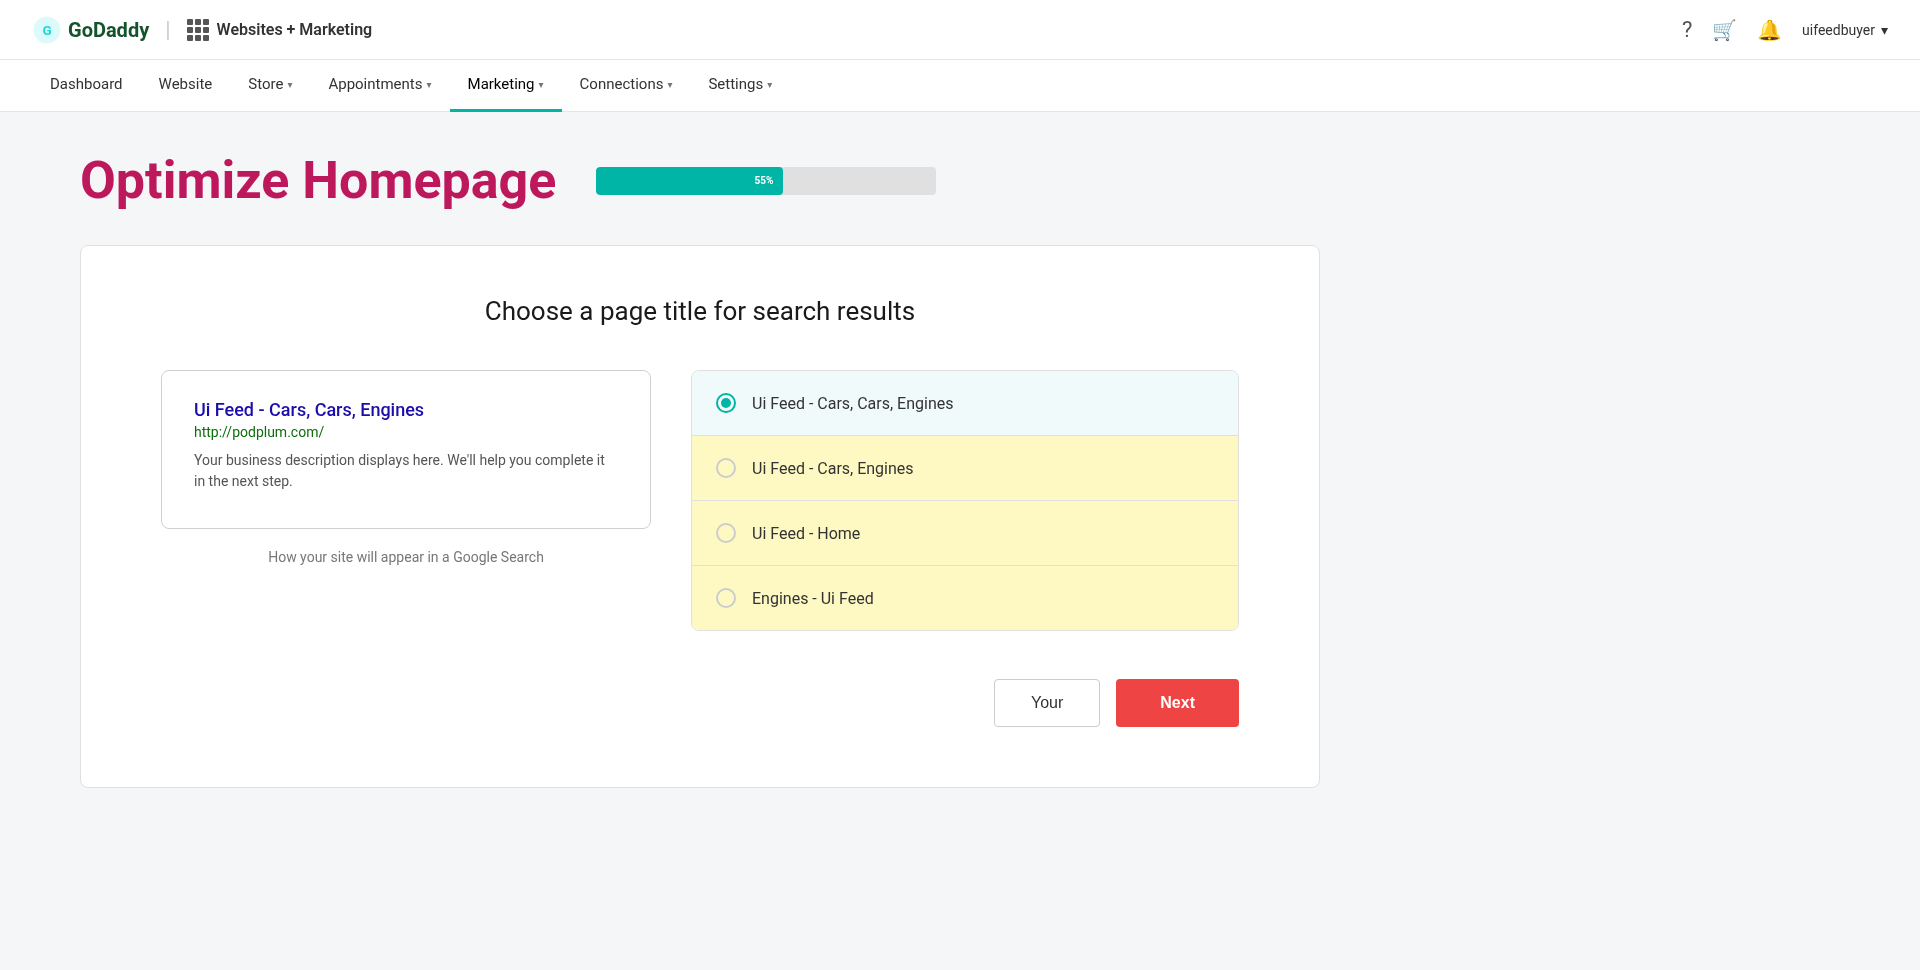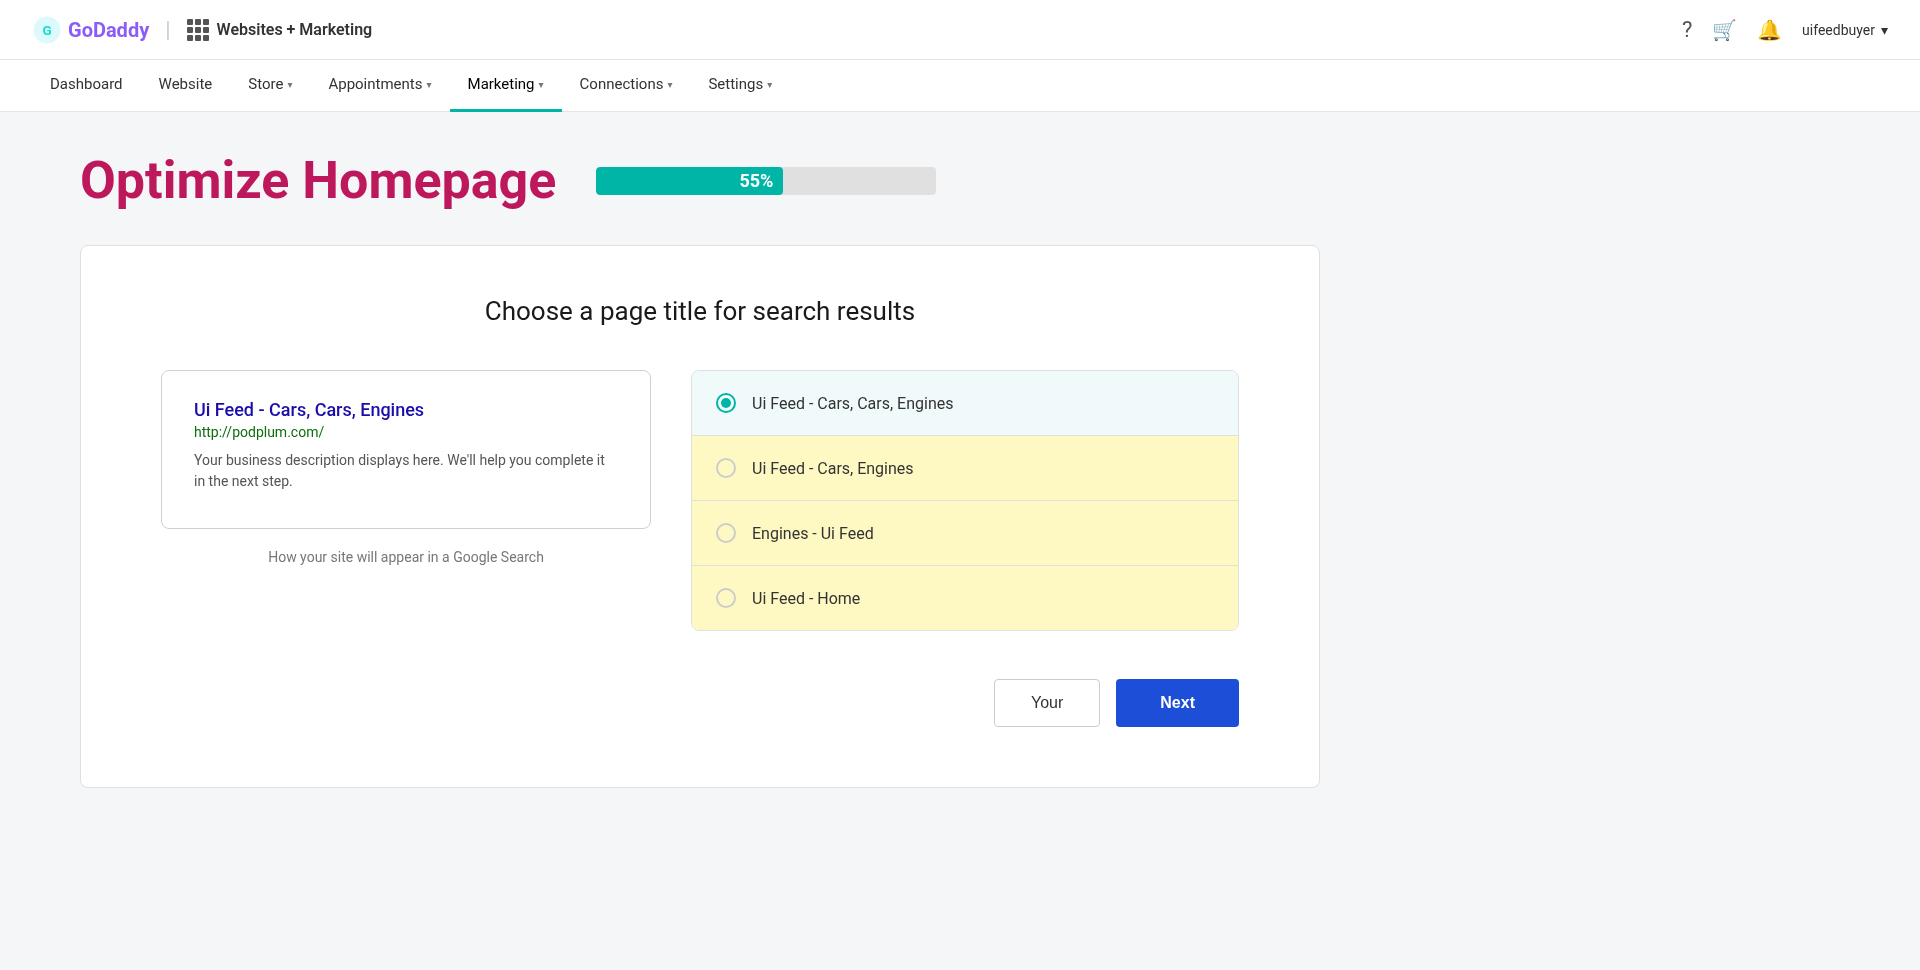--- a/index.html
+++ b/index.html
@@ -132,21 +132,21 @@
     .progress-bar-fill {
       height: 100%;
       background: #00b4a6;
       border-radius: 4px;
       display: flex;
       align-items: center;
       justify-content: flex-end;
       padding-right: 10px;
     }
     .progress-label {
-      font-size: 18px;
+      font-size: 10px;
       font-weight: 700;
       color: #fff;
     }
 
     
     .card {
       background: #fff;
       border-radius: 8px;
       border: 1px solid #e0e0e0;
       padding: 50px 80px 60px;
@@ -264,37 +264,37 @@
       background: #fff;
       color: #333;
       border-radius: 4px;
       cursor: pointer;
     }
     .btn-next {
       padding: 14px 44px;
       font-size: 16px;
       font-weight: 700;
       border: none;
-      background: #1d4ed8;
+      background: #ef4444;
       color: #fff;
       border-radius: 4px;
       cursor: pointer;
     }
   </style>
 </head>
 <body>
 
 <div class="top-bar">
   <div class="top-bar-left">
     <div class="logo-godaddy">
       <svg class="godaddy-icon" viewBox="0 0 40 40">
         <circle cx="20" cy="20" r="18" fill="#1bdbdb" opacity="0.15"></circle>
         <text x="20" y="26" text-anchor="middle" font-size="18" font-weight="bold" fill="#1bdbdb">G</text>
       </svg>
-      <span style="font-size:20px;font-weight:700;color:#8b5cf6;text-align:center;">GoDaddy</span>
+      <span style="font-size:20px;font-weight:700;color:#14532d;text-align:center;">GoDaddy</span>
     </div>
     <span class="divider-pipe">|</span>
     <div class="grid-icon">
       <div class="grid-dot"></div>
         <div class="grid-dot"></div>
         <div class="grid-dot"></div>
       <div class="grid-dot"></div>
         <div class="grid-dot"></div>
         <div class="grid-dot"></div>
       <div class="grid-dot"></div>
@@ -380,26 +380,26 @@
         </div>
 
         <div class="radio-option">
           <div class="radio-circle"></div>
           <span class="radio-label">Ui Feed - Cars, Engines</span>
         </div>
 
 
         <div class="radio-option">
           <div class="radio-circle"></div>
-          <span class="radio-label">Engines - Ui Feed</span>
+          <span class="radio-label">Ui Feed - Home</span>
         </div>
 
         <div class="radio-option">
           <div class="radio-circle"></div>
-          <span class="radio-label">Ui Feed - Home</span>
+          <span class="radio-label">Engines - Ui Feed</span>
         </div>
 
       </div>
     </div>
 
     <div class="bottom-actions">
       <button class="btn-back">Your</button>
       <button class="btn-next">Next</button>
     </div>
 

